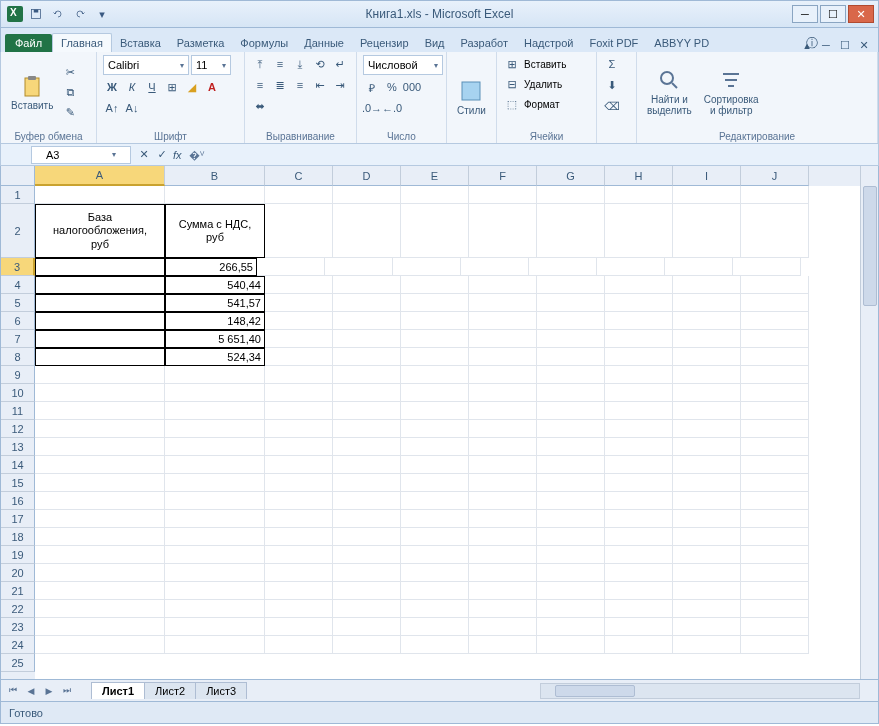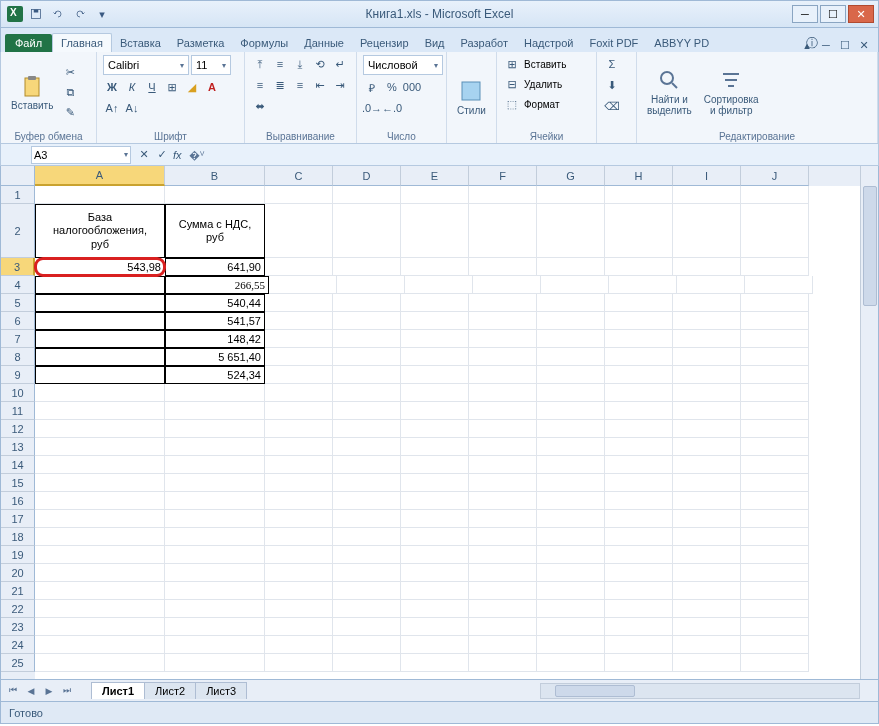--- a/index.html
+++ b/index.html
@@ -35,21 +35,21 @@
 .big-btn svg { width: 24px; height: 24px; }
 .big-btn-label { font-size: 10px; color: #3a5a7a; text-align: center; }
 .small-col { display: flex; flex-direction: column; gap: 2px; justify-content: center; }
 .small-btn { width: 18px; height: 18px; display: flex; align-items: center; justify-content: center; cursor: pointer; color: #3a5a7a; }
 .combo { height: 20px; border: 1px solid #b5c9e0; background: #fff; display: flex; align-items: center; padding: 0 4px; font-size: 11px; justify-content: space-between; cursor: pointer; }
 .combo .arr { font-size: 8px; color: #5a7495; }
 .row { display: flex; gap: 2px; }
 
 
 .fbar-row { height: 22px; background: #e8f1fb; border: 1px solid #b5c9e0; border-top: none; display: flex; align-items: center; }
-.name-box { width: 100px; height: 18px; background: #fff; border: 1px solid #b5c9e0; margin-left: 30px; display: flex; align-items: center; padding: 0 2px; font-size: 11px; justify-content: space-between; cursor: text; }
+.name-box { width: 100px; height: 18px; background: #fff; border: 1px solid #b5c9e0; margin-left: 30px; display: flex; align-items: center; padding: 0 14px; font-size: 11px; justify-content: space-between; cursor: text; }
 .name-box .arr { font-size: 8px; color: #5a7495; }
 .fx-btns { display: flex; gap: 4px; margin: 0 6px; align-items: center; }
 .fx-label { font-style: italic; font-size: 11px; color: #3a5a7a; }
 .formula-input { flex: 1; height: 18px; background: #fff; border: 1px solid #b5c9e0; padding: 0 6px; font-size: 11px; display: flex; align-items: center; position: relative; cursor: text; }
 .formula-highlight { position: absolute; left: 0; top: -3px; height: 24px; width: 96px; border: 3px solid #d92020; border-radius: 10px; pointer-events: none; }
 .fbar-expand { width: 18px; display: flex; align-items: center; justify-content: center; color: #5a7495; cursor: pointer; }
 
 
 .grid-wrap { position: relative; height: 514px; border: 1px solid #9fb9d6; border-top: none; overflow: hidden; background: #fff; }
 .col-headers { position: absolute; top: 0; left: 34px; right: 18px; height: 20px; display: flex; background: #e8eef7; }
@@ -378,34 +378,22 @@
         <div class="cell" style="width: 68px;"></div>
         <div class="cell" style="width: 68px;"></div>
         <div class="cell" style="width: 68px;"></div>
         <div class="cell" style="width: 68px;"></div>
         <div class="cell" style="width: 68px;"></div>
         <div class="cell" style="width: 68px;"></div>
         <div class="cell" style="width: 68px;"></div>
         <div class="cell" style="width: 68px;"></div>
       </div>
       <div class="grow">
-        <div class="cell bord active-ring" style="width: 130px;">543,98</div>
-        <div class="cell bord" style="width: 100px;">641,90</div>
-        <div class="cell" style="width: 68px;"></div>
-        <div class="cell" style="width: 68px;"></div>
-        <div class="cell" style="width: 68px;"></div>
-        <div class="cell" style="width: 68px;"></div>
-        <div class="cell" style="width: 68px;"></div>
-        <div class="cell" style="width: 68px;"></div>
-        <div class="cell" style="width: 68px;"></div>
-        <div class="cell" style="width: 68px;"></div>
-      </div>
-      <div class="grow">
         <div class="cell bord" style="width: 130px;"></div>
-        <div class="cell bord" style="width: 104px; font-family: Liberation Serif, serif;">266,55</div>
+        <div class="cell bord" style="width: 92px;">266,55</div>
         <div class="cell" style="width: 68px;"></div>
         <div class="cell" style="width: 68px;"></div>
         <div class="cell" style="width: 68px;"></div>
         <div class="cell" style="width: 68px;"></div>
         <div class="cell" style="width: 68px;"></div>
         <div class="cell" style="width: 68px;"></div>
         <div class="cell" style="width: 68px;"></div>
         <div class="cell" style="width: 68px;"></div>
       </div>
       <div class="grow">

